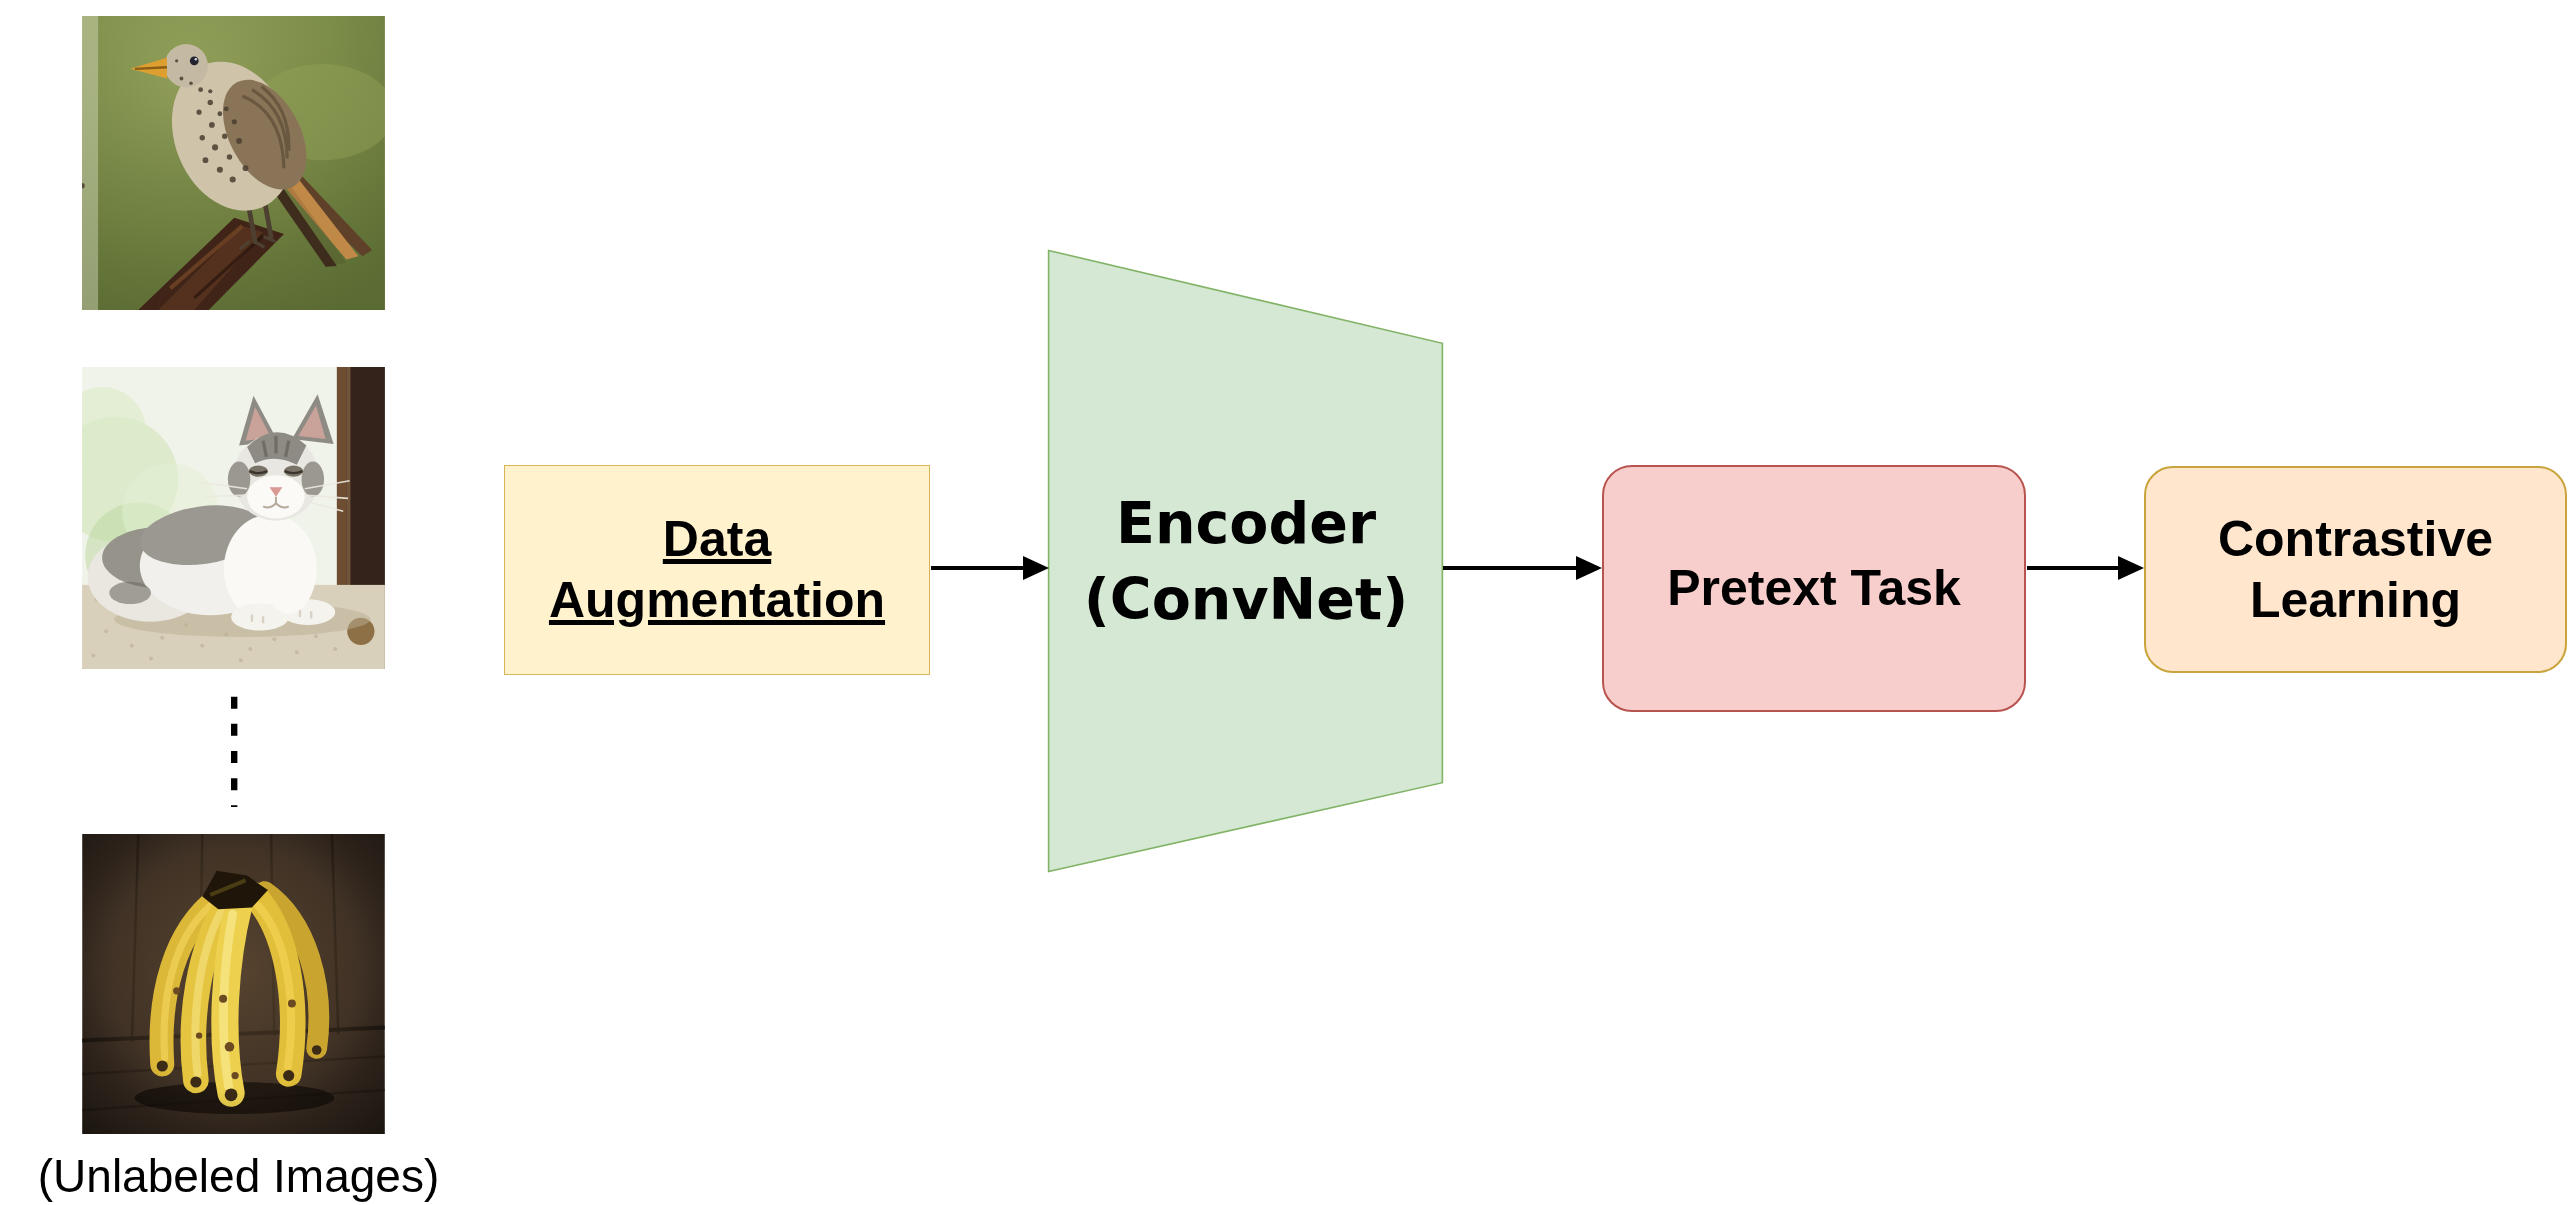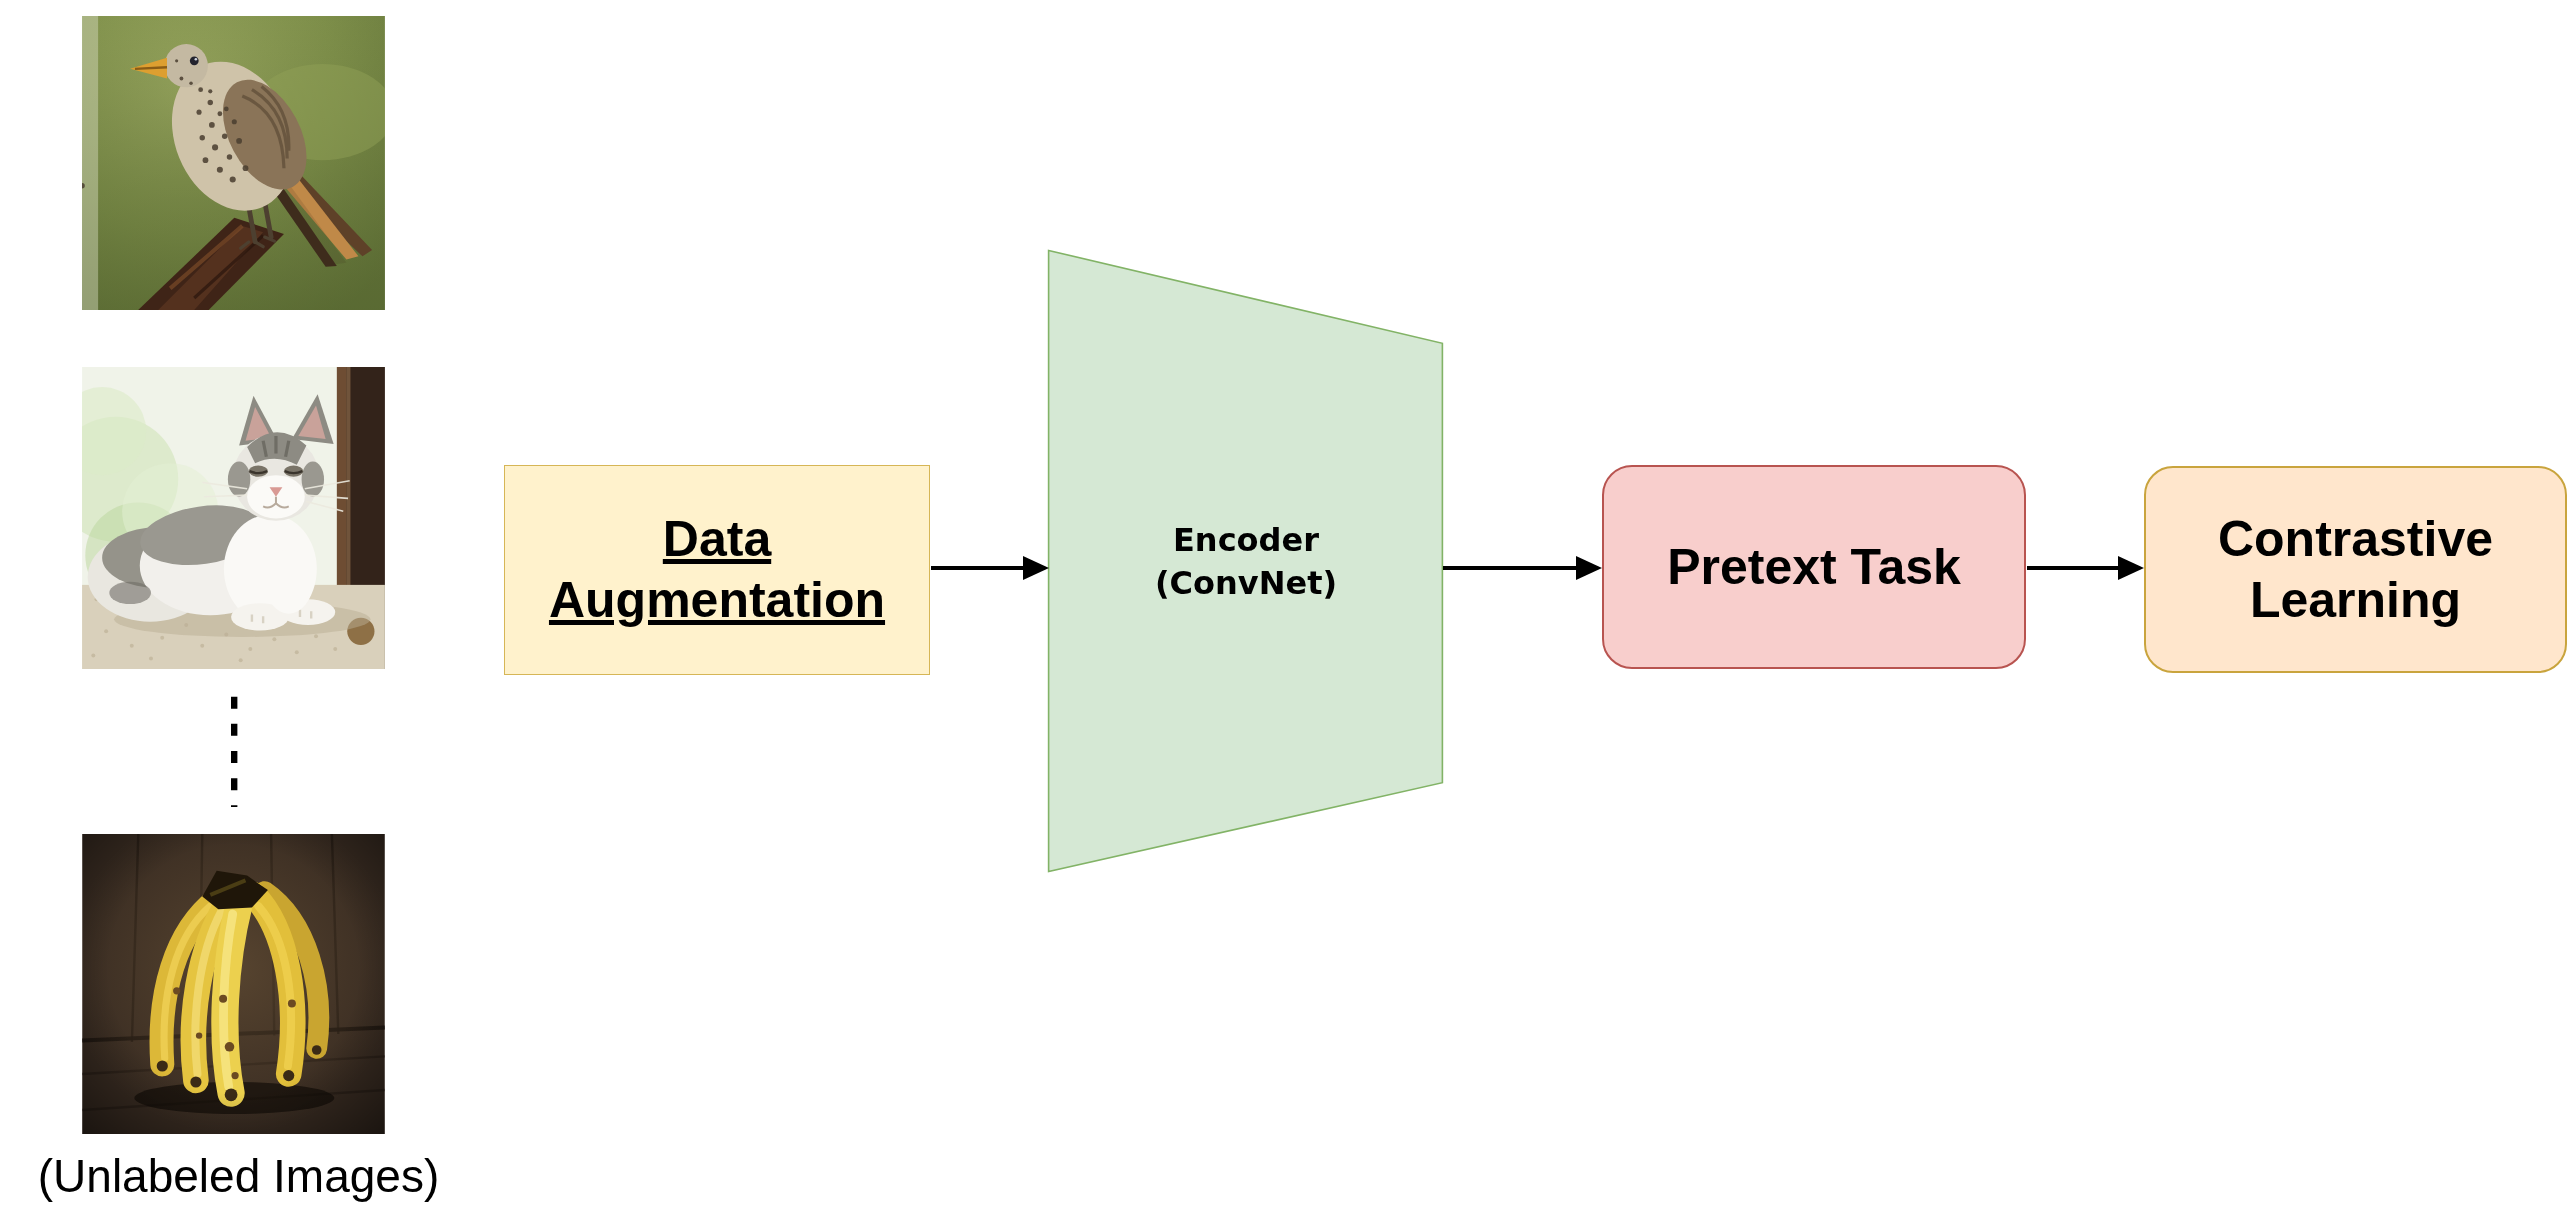--- a/index.html
+++ b/index.html
@@ -20,29 +20,29 @@
   }
   .node {
     position:absolute; display:flex; align-items:center; justify-content:center;
     border-style:solid;
   }
   .node-label {
     font-weight:700; font-size:50px; line-height:1.22;
     white-space:pre-line; text-align:center;
   }
   #node-data-augmentation { left:504px;  top:465px; width:426px; height:210px; border-width:1.6px;text-decoration:underline; }
-  #node-pretext-task      { left:1602px; top:465px; width:424px; height:204px; border-width:2.4px; border-radius:30px; }
+  #node-pretext-task      { left:1602px; top:465px; width:424px; height:247px; border-width:2.4px; border-radius:30px; }
   #node-contrastive-learning { left:2144px; top:466px; width:423px; height:207px; border-width:2.4px; border-radius:29px; }
   #encoder-shape { position:absolute; left:1043px; top:243px; line-height:0; }
   #encoder-label {
     position:absolute; left:1049px; top:464px; width:394px; height:195px;
     display:flex; align-items:center; justify-content:center;
   }
   #encoder-label .node-label {
-    font-family:"DejaVu Sans", sans-serif; font-size:32px; line-height:1.32;
+    font-family:"DejaVu Sans", sans-serif; font-size:57px; line-height:1.32;
   }
   .arrow { position:absolute; height:0; }
   #arrow-1 { left:931px; top:568px; width:117px; }
   #arrow-2 { left:1443px; top:568px; width:158px; }
   #arrow-3 { left:2027px; top:568px; width:116px; }
   .arrow-shaft {
     position:absolute; left:0; top:-1.6px; height:4px; width:calc(100% - 22.4px);
   }
   .arrow-head {
     position:absolute; right:-0.8px; top:-12px; width:0; height:0;

